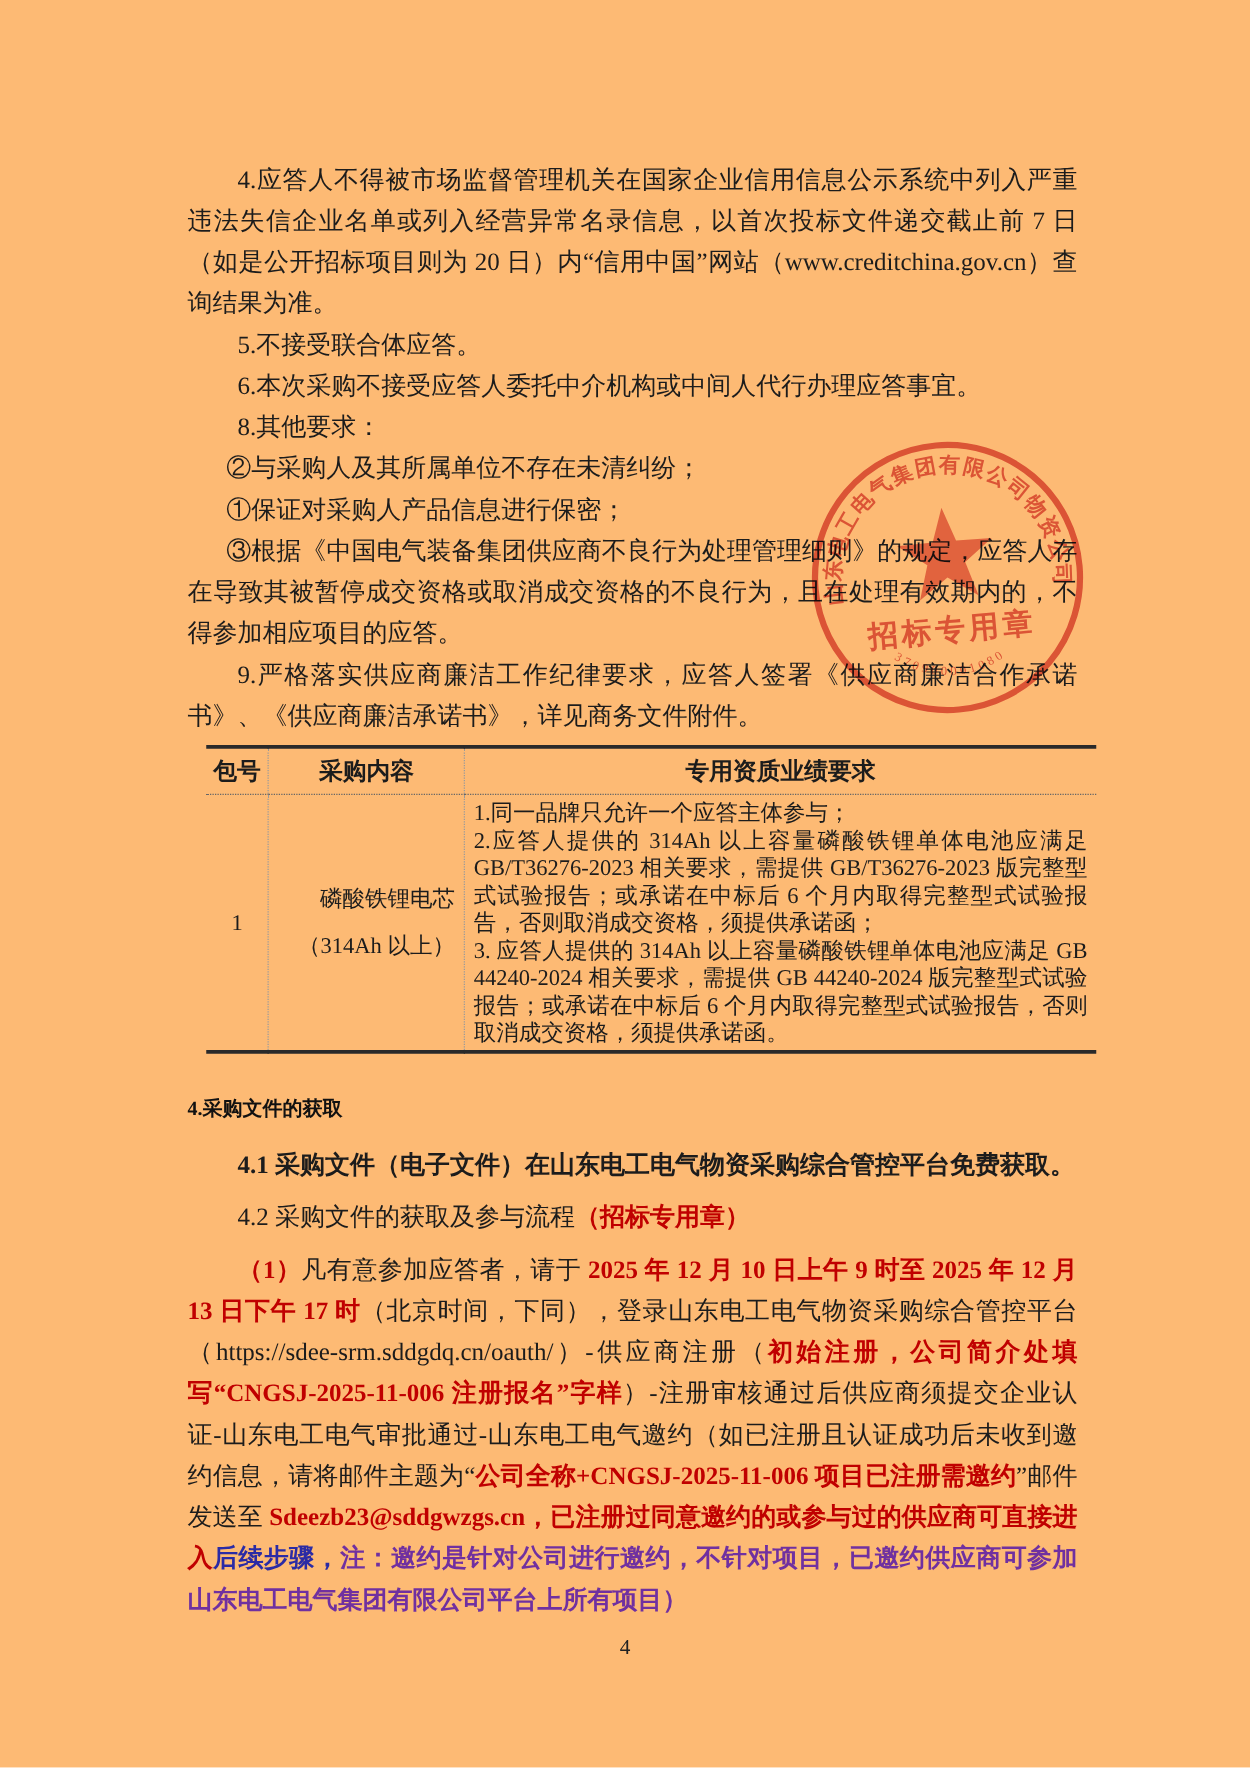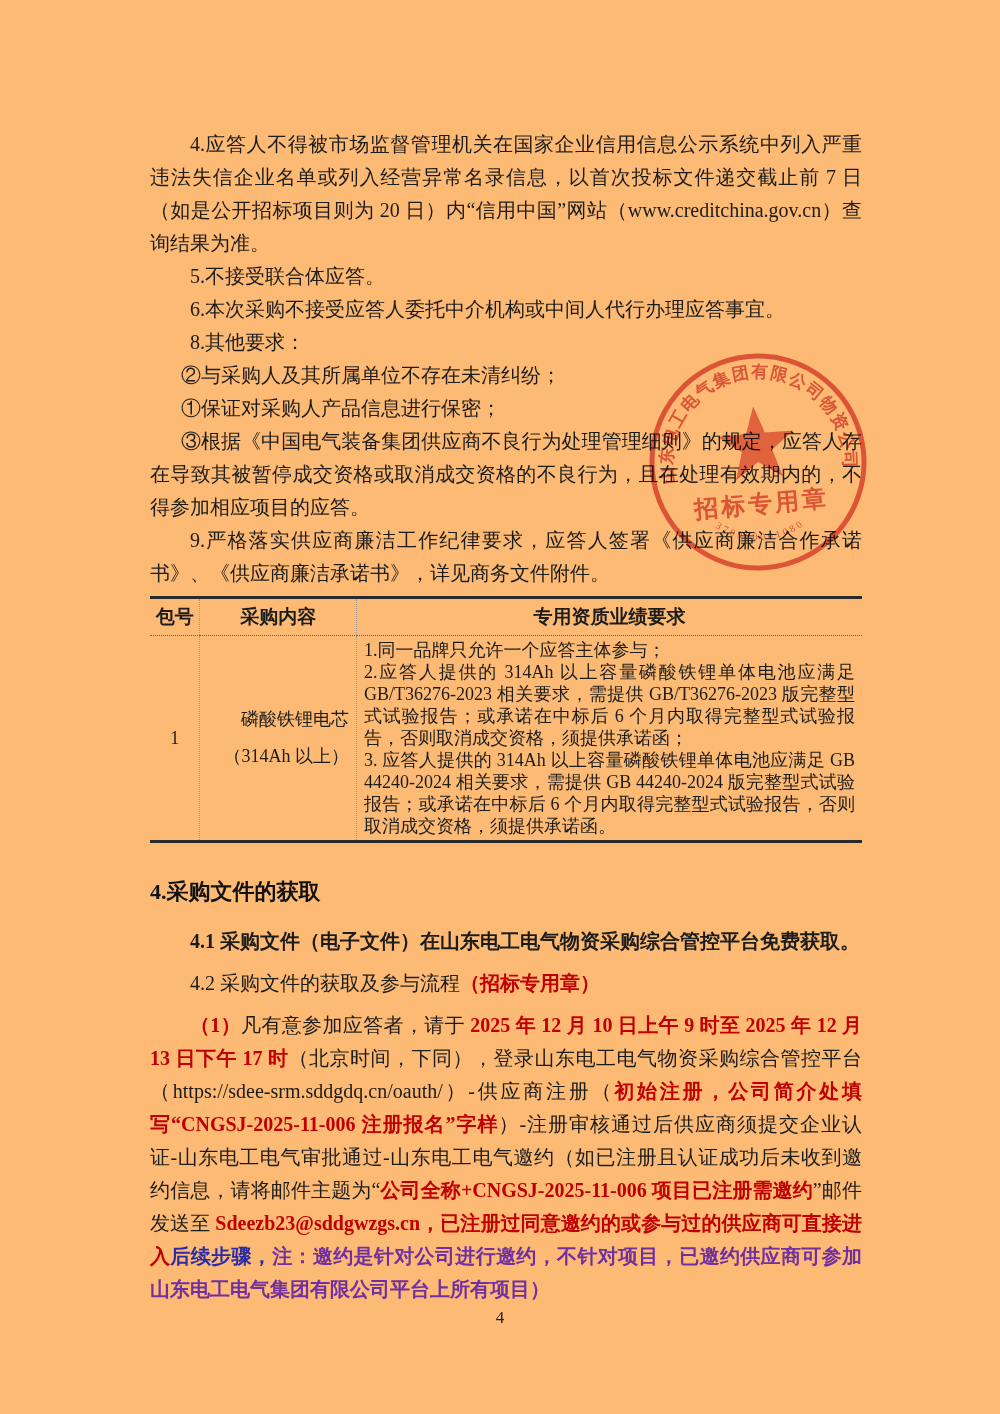--- a/index.html
+++ b/index.html
@@ -11,28 +11,28 @@
   .page{position:absolute;inset:0;background:#fdba74;}
   .content{position:absolute;left:150px;top:128px;width:712px;}
   .para{margin:0;font-size:20px;line-height:33px;text-align:justify;text-indent:2em;}
   .para.sub{text-indent:1.55em;}
   .b{font-weight:bold;}
   .c-red{color:var(--red);}
   .c-purple{color:var(--purple);}
   .c-blue{color:var(--blue);}
   .lead{font-weight:bold;}
   table{width:100%;border-collapse:collapse;margin-top:6px;
-    border-top:3px solid #2a2a2a;border-bottom:3px solid #2a2a2a;font-size:18px;}
+    border-top:3px solid #2a2a2a;border-bottom:3px solid #2a2a2a;font-size:18px;margin-left:15px;}
   thead th{font-weight:bold;padding:5px 2px;border-bottom:1px dotted #666;font-size:19px;}
   th+th,td+td{border-left:1px dotted #9a9a9a;}
   td{vertical-align:middle;padding:3px 7px;line-height:22px;}
   .c-no{text-align:center;width:7%;}
   .c-content{text-align:right;width:22%;line-height:37px;}
   .c-req div{text-align:justify;}
-  h2{font-size:22px;margin:34px 0 18px 0;font-weight:bold;color:#111;}
+  h2{font-size:16px;margin:34px 0 18px 0;font-weight:bold;color:#111;}
   .gap8{margin-top:9px;}
   .pageno{position:absolute;left:0;right:0;top:1308px;text-align:center;font-size:17px;color:#222;}
   .stamp{position:absolute;left:644px;top:348px;width:228px;height:228px;
     mix-blend-mode:multiply;opacity:.88;transform:rotate(-5deg);pointer-events:none;}
   .stamp .ring{fill:none;stroke:var(--stamp);stroke-width:5;}
   .stamp .star{fill:var(--stamp);fill-opacity:.85;}
   .stamp .arc-t{fill:var(--stamp);font-size:17px;letter-spacing:1.5px;font-weight:bold;}
   .stamp .label{fill:var(--stamp);font-size:24px;letter-spacing:3px;font-weight:bold;}
   .stamp .serial{fill:var(--stamp);font-size:10px;letter-spacing:3px;}
 </style>

